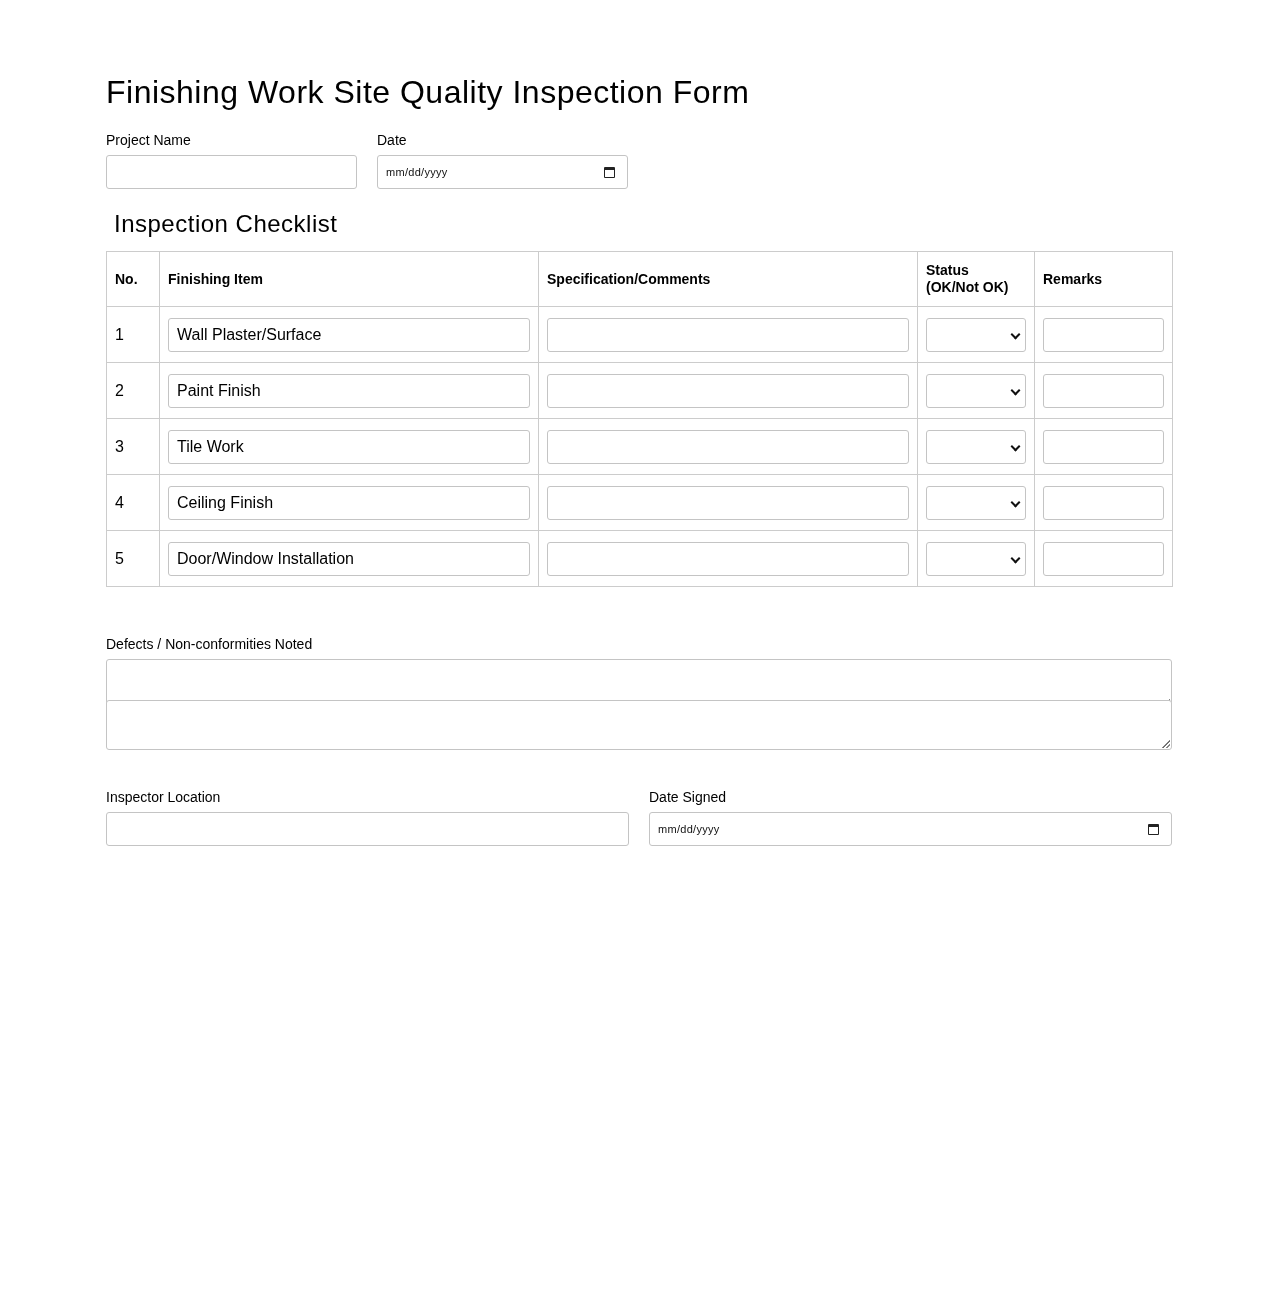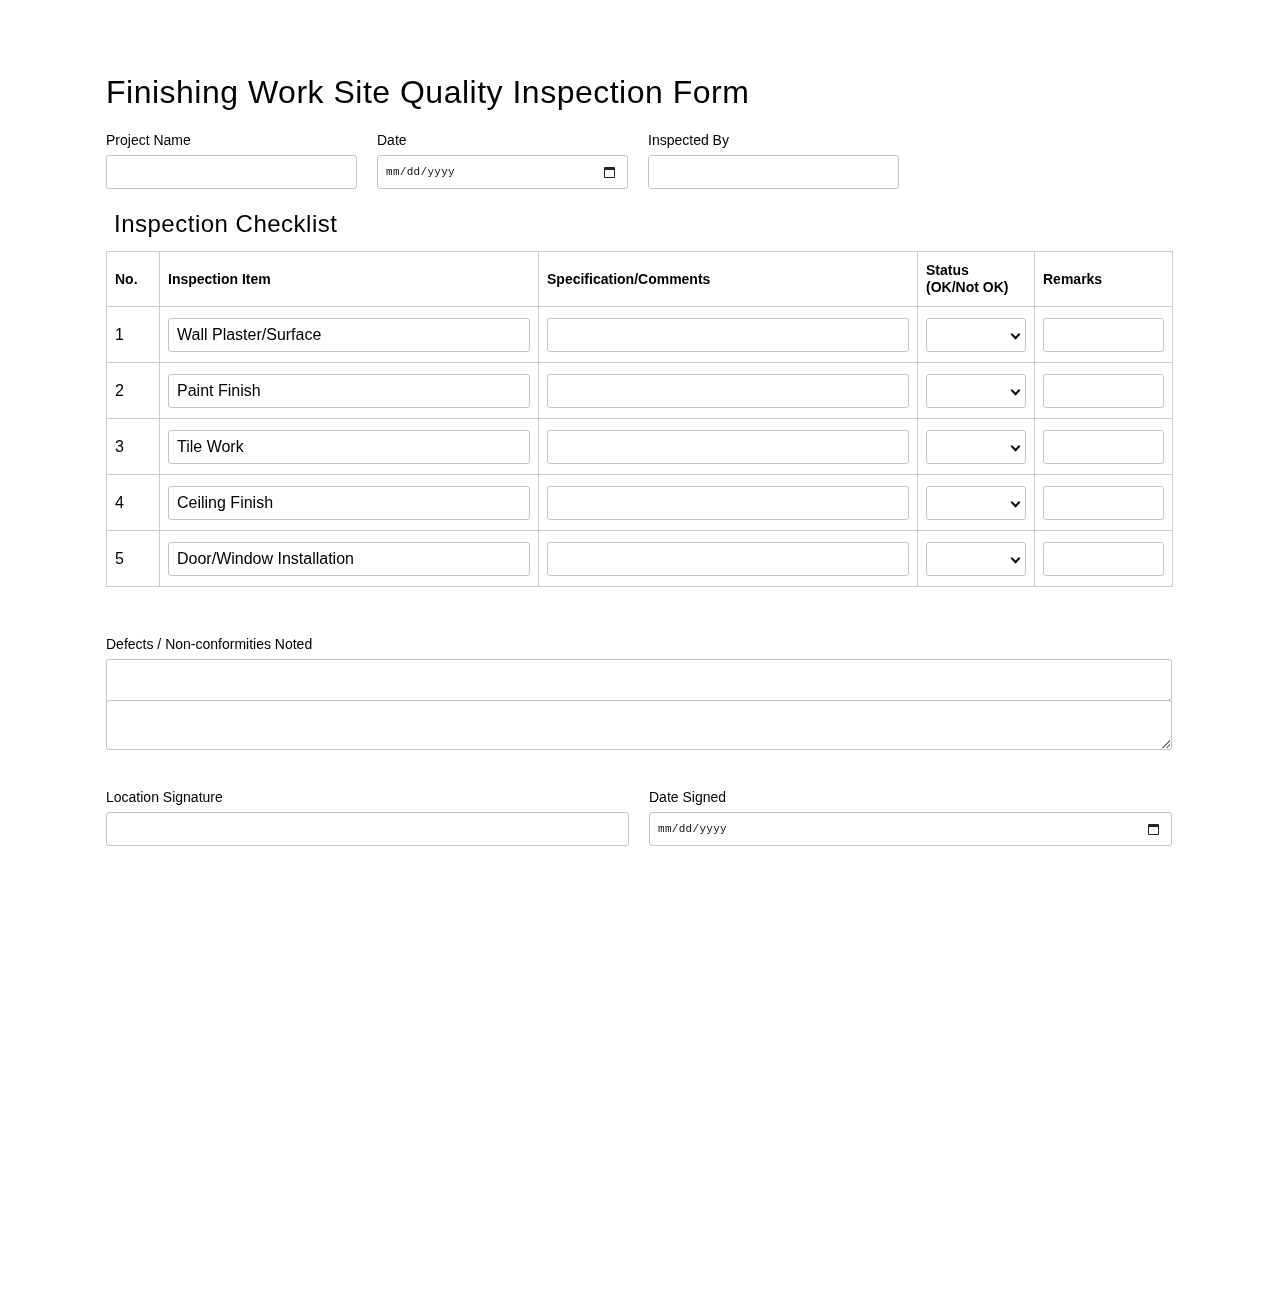--- a/index.html
+++ b/index.html
@@ -20,21 +20,21 @@
   .field { width: 251px; }
   .field label, .block label {
     display: block; font-size: 14px; line-height: 20px; height: 25px;
   }
   .inp {
     display: block; width: 100%; height: 34px;
     border: 1px solid #c4c4c4; border-radius: 3px; background: #fff;
     font-family: "Liberation Sans", sans-serif; font-size: 16px; padding: 0 8px;
   }
   .date-inp { position: relative; display: flex; align-items: center; }
-  .date-inp .ph { font-family: Liberation Mono, monospace; font-size: 11px; color: #111; letter-spacing: 0.3px; }
+  .date-inp .ph { font-family: Liberation Sans, sans-serif; font-size: 11px; color: #111; letter-spacing: 0.3px; }
   .cal-icon {
     position: absolute; right: 12px; top: 11px; width: 11px; height: 11px;
     border: 1.5px solid #222; border-top-width: 3px; border-radius: 1px;
   }
   h2 {
     position: absolute; left: 0; top: 200px; margin: 8px;
     font-size: 24px; font-weight: normal; letter-spacing: 0.5px; line-height: 32px;
   }
   table {
     position: absolute; left: 0; top: 251px; width: 1066px;
@@ -69,41 +69,37 @@
     <div class="field">
       <label>Project Name</label>
       <input class="inp" type="text" value="" style="">
     </div>
     <div class="field">
       <label>Date</label>
       <div class="inp date-inp">
         <span class="ph">mm/dd/yyyy</span>
         <span class="cal-icon"></span>
       </div>
-    </div>
-    <div class="field">
-      <label>Inspected By</label>
-      <input class="inp" type="text" value="" style="">
     </div>
   </div>
 
   <h2>Inspection Checklist</h2>
 
   <table>
     <colgroup>
       <col style="width:53px">
         <col style="width:379px">
         <col style="width:379px">
         <col style="width:117px">
         <col style="width:138px">
     </colgroup>
     <thead>
       <tr>
         <th>No.</th>
-        <th>Inspection Item</th>
+        <th>Finishing Item</th>
         <th>Specification/Comments</th>
         <th>
           <span>Status</span><br>
           <span>(OK/Not OK)</span>
         </th>
         <th>Remarks</th>
       </tr>
     </thead>
     <tbody>
       <tr>
@@ -204,21 +200,21 @@
 
   <div class="block" style="top:700px;">
     <div class="ta-wrap">
       <textarea class="inp" style=""></textarea>
       <span class="grip"></span>
     </div>
   </div>
 
   <div class="sig-row">
     <div class="field">
-      <label>Location Signature</label>
+      <label>Inspector Location</label>
       <input class="inp" type="text" value="" style="">
     </div>
     <div class="field">
       <label>Date Signed</label>
       <div class="inp date-inp">
         <span class="ph">mm/dd/yyyy</span>
         <span class="cal-icon"></span>
       </div>
     </div>
   </div>

